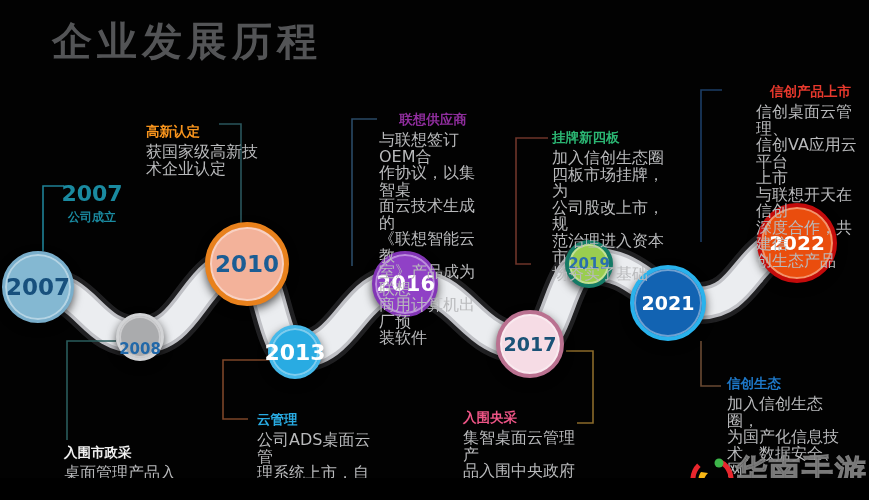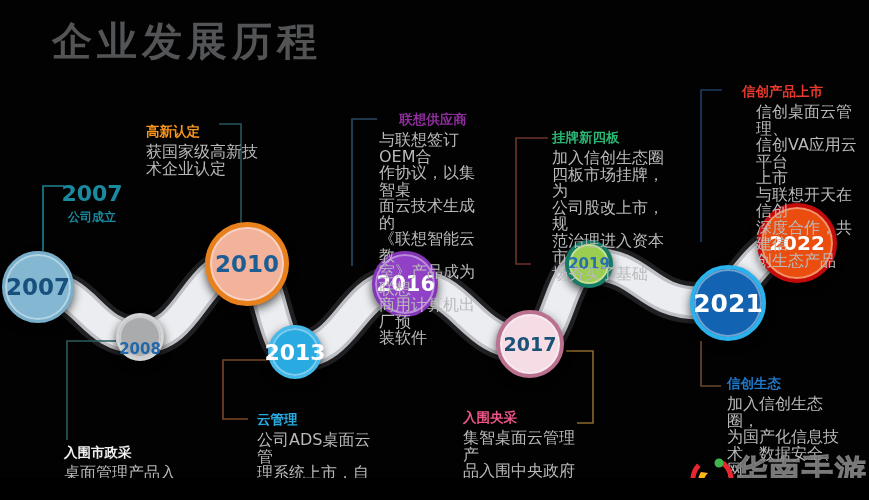--- a/index.html
+++ b/index.html
@@ -12,21 +12,21 @@
   .node{position:absolute;border-radius:50%;border-style:solid;box-sizing:border-box;
         display:flex;align-items:center;justify-content:center;font-weight:bold;
         box-shadow:0 4px 10px rgba(0,0,0,.65), inset 0 0 0 2px rgba(255,255,255,.4);}
   .n0{left:2px;  top:251px;width:72px;height:72px;border-width:3px;font-size:23px;}
   .n1{left:116px;top:313px;width:48px;height:48px;border-width:3px;font-size:15px;align-items:flex-end;}
   .n2{left:205px;top:222px;width:84px;height:84px;border-width:5px;font-size:23px;}
   .n3{left:268px;top:325px;width:54px;height:54px;border-width:3px;font-size:22px;}
   .n4{left:372px;top:251px;width:66px;height:66px;border-width:3px;font-size:21px;}
   .n5{left:496px;top:310px;width:68px;height:68px;border-width:4px;font-size:19px;}
   .n6{left:565px;top:240px;width:48px;height:48px;border-width:4px;font-size:15px;}
-  .n7{left:690px;top:265px;width:76px;height:76px;border-width:4px;font-size:25px;}
+  .n7{left:630px;top:265px;width:76px;height:76px;border-width:4px;font-size:19px;}
   .n8{left:757px;top:203px;width:80px;height:80px;border-width:4px;font-size:20px;}
   
   .founding{position:absolute;left:45px;top:182px;width:94px;text-align:center;font-weight:bold;}
   .founding-year{font-size:22px;line-height:24px;}
   .founding-text{font-size:12px;line-height:22px;}
   
   .milestone{position:absolute;}
   .ms-header{font-size:13.5px;font-weight:bold;margin-bottom:3px;}
   .ms-body{font-size:16px;line-height:16.5px;color:#b9babc;white-space:pre-line;}
   .ms-gaoxin    {left:146px;top:123px;width:112px;}
@@ -117,21 +117,21 @@
   </div>
   <div class="milestone ms-guapai">
     <div class="ms-header" style="color: rgb(43, 182, 115);">挂牌新四板</div>
     <div class="ms-body">加入信创生态圈
 四板市场挂牌，为
 公司股改上市，规
 范治理进入资本市
 场夯实了基础</div>
   </div>
   <div class="milestone ms-xinchuang">
-    <div class="ms-header" style="color: rgb(232, 57, 45);">信创产品上市</div>
+    <div class="ms-header" style="color: rgb(232, 57, 45); margin-left: 28px;">信创产品上市</div>
     <div class="ms-body">信创桌面云管理、
 信创VA应用云平台
 上市
 与联想开天在信创
 深度合作，共建信
 创生态产品</div>
   </div>
   <div class="milestone ms-yunguanli">
     <div class="ms-header" style="color: rgb(41, 171, 226);">云管理</div>
     <div class="ms-body">公司ADS桌面云管

